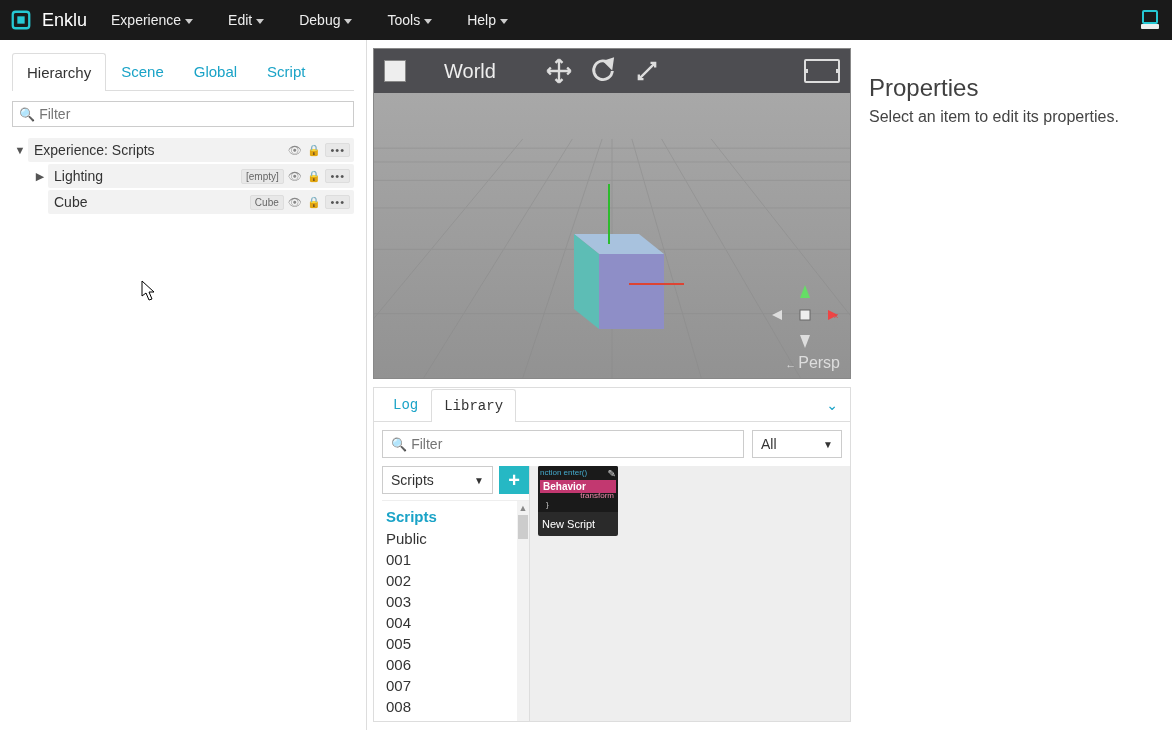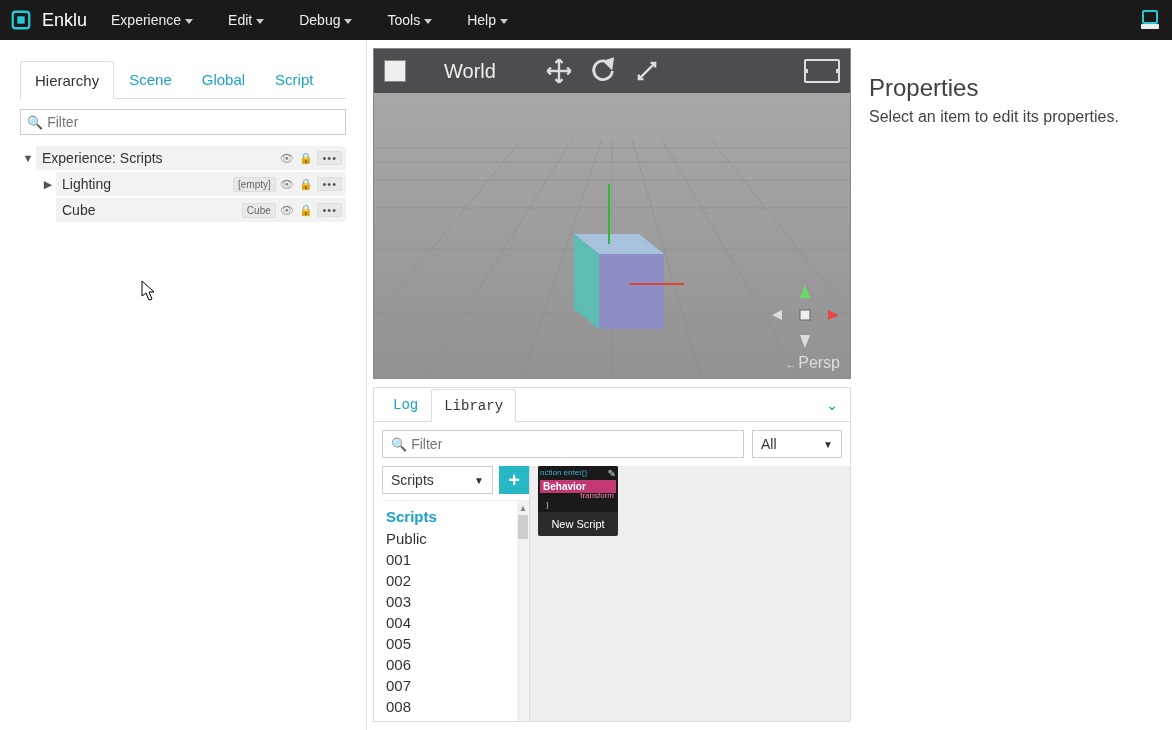--- a/index.html
+++ b/index.html
@@ -13,21 +13,21 @@
   .menu { display:flex; gap:35px; }
   .menu-item { color:#eee; cursor:pointer; display:flex; align-items:center; gap:4px; font-size:14px;}
   .caret { width:0; height:0; border-left:4px solid transparent; border-right:4px solid transparent; border-top:5px solid #ccc; margin-top:2px;}
   .topbar-right { margin-left:auto; display:flex; align-items:center;}
   .topbar-icon { width:24px; height:24px; display:flex; align-items:center; justify-content:center; }
   
   
   .main { display:flex; height:690px; }
   
   
-  .left-panel { width:367px; border-right:1px solid #ddd; padding:20px; background:#fff;}
+  .left-panel { width:367px; border-right:1px solid #ddd; padding:12px; background:#fff;}
   .tabs { display:flex; border-bottom:1px solid #ddd; }
   .tab { padding:10px 14px; border:1px solid transparent; border-bottom:none; cursor:pointer; color:#1aa3c7; font-size:15px;}
   .tab.active { background:#fff; border-color:#ddd; color:#333; border-radius:3px 3px 0 0; position:relative; top:1px;}
   .filter-row { margin-top:10px; }
   .filter-input-wrap { border:1px solid #ccc; display:flex; align-items:center; padding:4px 6px; }
   .search-icon { font-size:13px; margin-right:4px; color:#333;}
   .filter-input { border:none; outline:none; flex:1; font-size:14px; }
   
   .tree { margin-top:10px; font-size:14px; }
   .tree-row { display:flex; align-items:center; height:26px; position:relative;}
@@ -85,21 +85,21 @@
   .lib-scroll { position:absolute; right:0; top:0; width:12px; height:100%; background:#f2f2f2;}
   .lib-scroll-up { height:14px; text-align:center; font-size:9px; color:#888; line-height:14px;}
   .lib-scroll-thumb { width:10px; height:24px; background:#ccc; margin:0 auto;}
   
   .lib-content { flex:1; background:#eee; border-left:1px solid #ddd; padding:0 8px 20px 8px; display:flex; align-items:flex-start;}
   .script-card { width:80px; background:#2a2a2a; color:#eee; font-size:10px; cursor:pointer; border-radius:2px; overflow:hidden;}
   .script-card-top { height:46px; background:#1a1a1a; position:relative; padding:2px;}
   .behavior-label { position:absolute; top:14px; left:2px; right:2px; background:#c23870; color:#fff; font-size:10px; padding:1px 3px; font-weight:bold;}
   .code-line { color:#4ac; font-size:8px; line-height:9px; white-space:nowrap;}
   .code-line2 { color:#e8a; font-size:8px; line-height:9px; white-space:nowrap; text-align:right; padding-right:2px;}
-  .script-card-name { padding:6px 4px; font-size:11px; color:#fff; text-align:center;}
+  .script-card-name { padding:6px 4px; font-size:11px; color:#fff; text-align:left;}
   .pencil-icn { position:absolute; top:2px; right:2px; color:#ddd; font-size:10px;}
   
   
   .right-panel { flex:1; padding:18px 12px; }
   .right-panel h2 { font-size:24px; font-weight:400; color:#404040; margin-bottom:6px;margin-top:16px;}
   .right-panel p { font-size:16px; color:#444;}
   
   
   .cursor { position:absolute; left:141px; top:280px; width:16px; height:22px; z-index:100; pointer-events:none;}
 </style>

